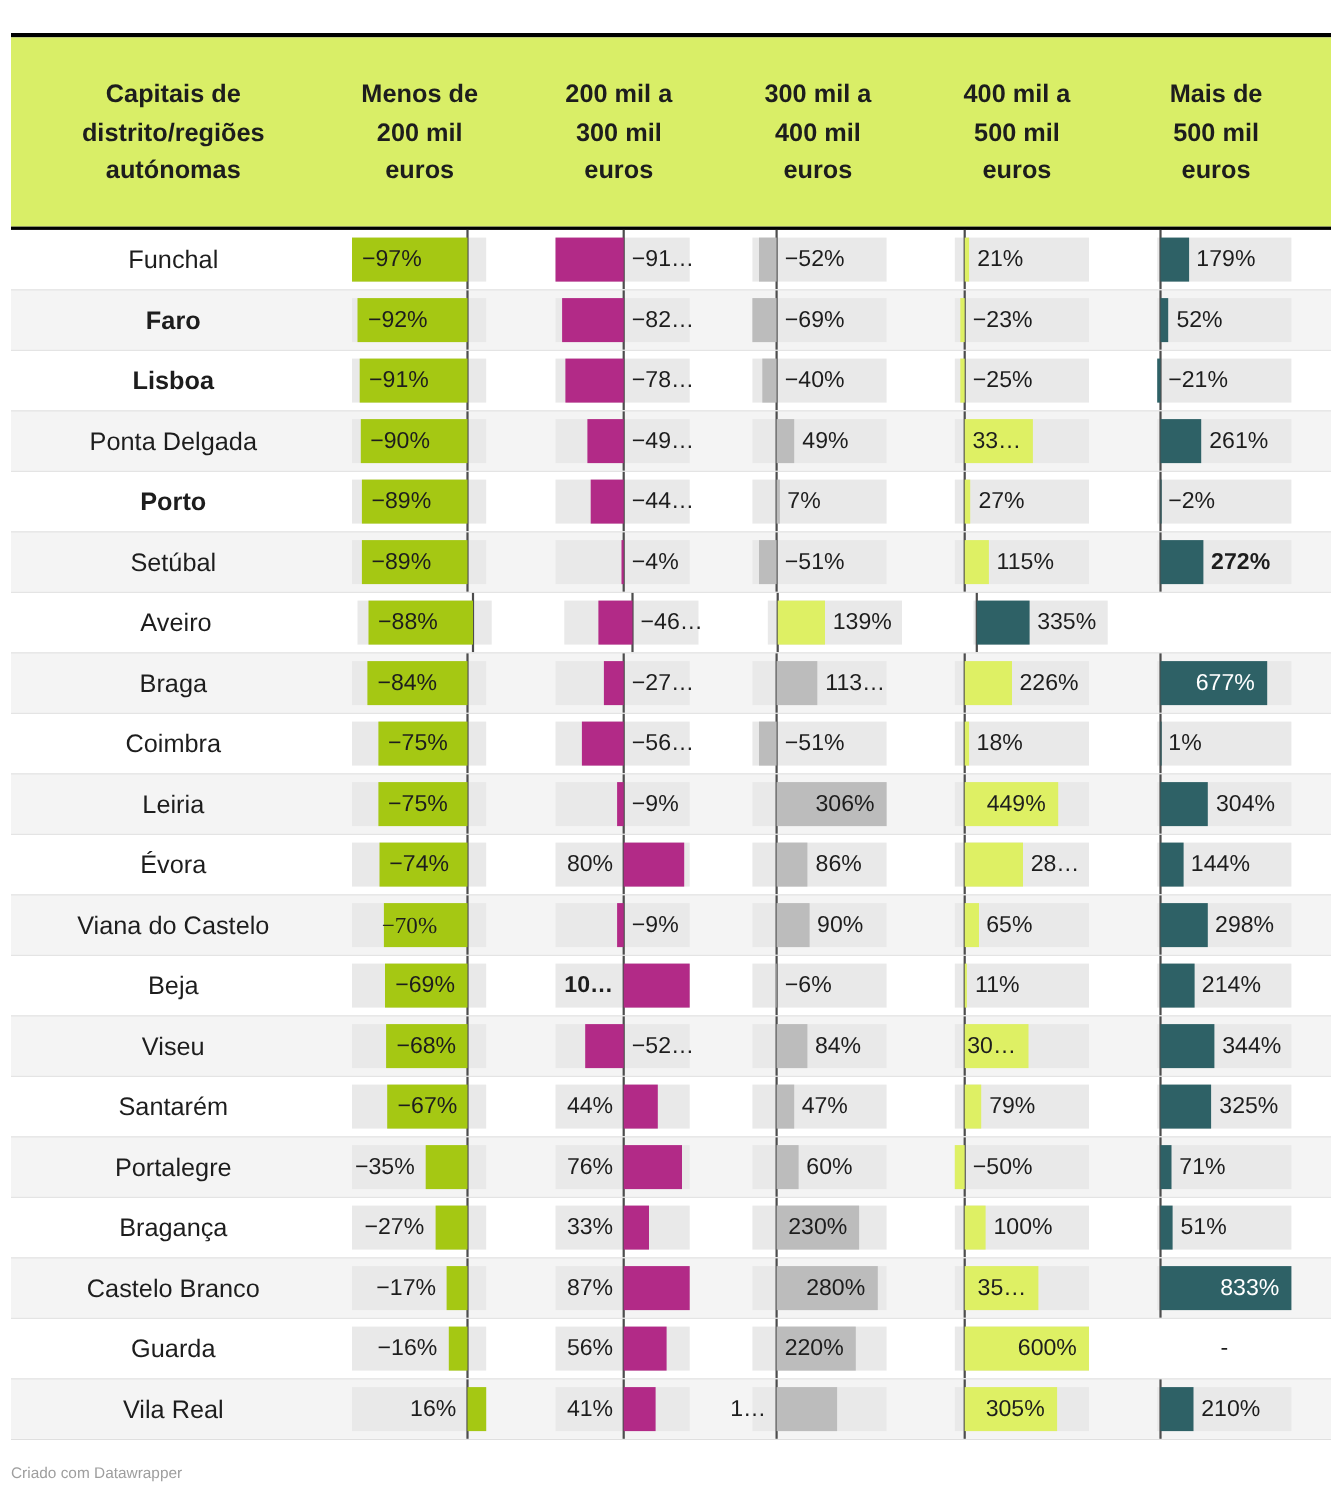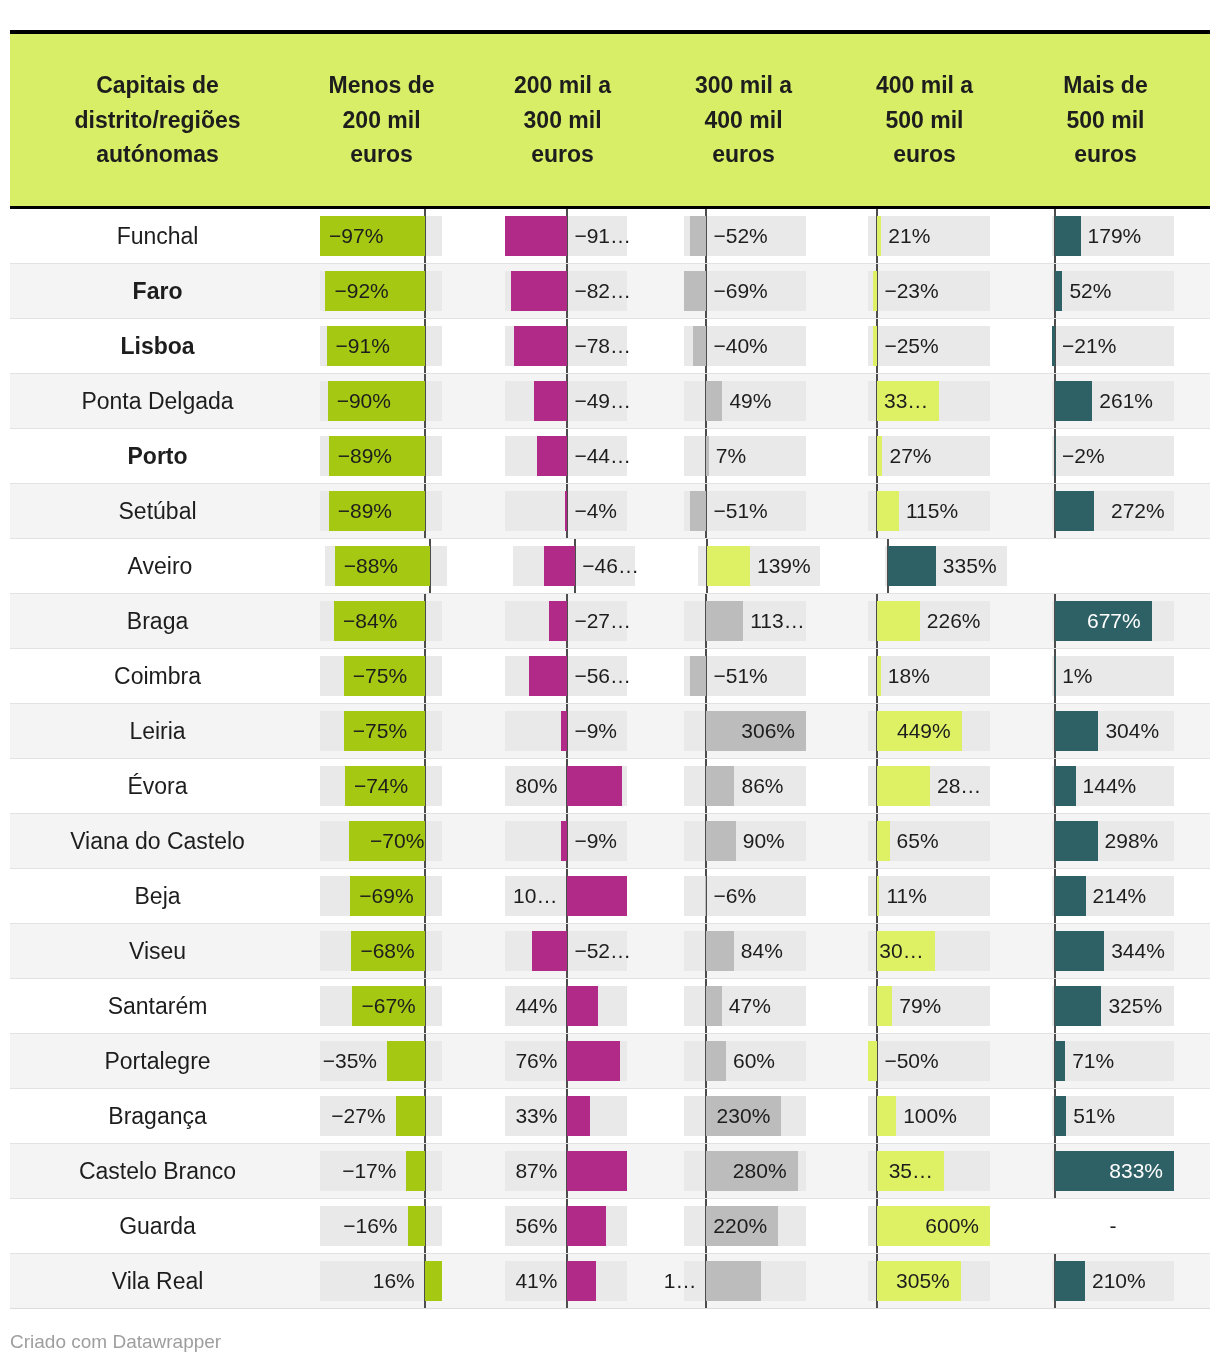--- a/index.html
+++ b/index.html
@@ -38,21 +38,21 @@
   .axis{position:absolute;top:0;bottom:0;width:2px;background:#4d4d4d;}
   .bar{position:absolute;top:7px;height:40px;}
   .val{
     position:absolute;top:7px;height:40px;line-height:40px;
     font-size:21px;white-space:nowrap;color:#1d1d1d;
   }
   .val.white{color:#ffffff;}
   .bottombar{border-top:1px solid #dcdcdc;}
   .footer{
     margin:22px 0 2px 10px;
-    font-size:19px;color:#9e9e9e;
+    font-size:14px;color:#9e9e9e;
   }
 </style>
 </head>
 <body>
 
 <div class="wrap">
   <div class="topbar"></div>
 
   <div class="header">
     <div class="hname">
@@ -267,21 +267,21 @@
         <div class="cell">
           <div class="track" style="left: 20px; width: 122px; background: rgb(233, 233, 233);"></div>
           <div class="axis" style="left: 28.3846px; background: rgb(77, 77, 77);"></div>
           <div class="bar" style="background: rgb(222, 240, 100); left: 29.3846px; width: 21.5846px;"></div>
           <span class="val" style="left: 57.9692px;">115%</span>
         </div>
         <div class="cell">
           <div class="track" style="left: 23px; width: 122px; background: rgb(233, 233, 233);"></div>
           <div class="axis" style="left: 25px; background: rgb(77, 77, 77);"></div>
           <div class="bar" style="background: rgb(46, 97, 102); left: 26px; width: 38.8571px;"></div>
-          <span class="val" style="left: 82px;">272%</span>
+          <span class="val" style="left: 72px; font-weight: bold;">272%</span>
         </div>
       </div>
       <div class="row">
         <div class="name">Aveiro</div>
         <div class="cell">
           <div class="track" style="left: 15px; width: 122px; background: rgb(233, 233, 233);"></div>
           <div class="axis" style="left: 118.726px; background: rgb(77, 77, 77);"></div>
           <div class="bar" style="background: rgb(165, 200, 19); left: 24.7168px; width: 95.0088px;"></div>
           <span class="val" style="left: 33.7168px;">−88%</span>
         </div>
@@ -435,21 +435,21 @@
           <div class="bar" style="background: rgb(46, 97, 102); left: 26px; width: 20.5714px;"></div>
           <span class="val" style="left: 53.5714px;">144%</span>
         </div>
       </div>
       <div class="row alt">
         <div class="name">Viana do Castelo</div>
         <div class="cell">
           <div class="track" style="left: 15px; width: 122px; background: rgb(233, 233, 233);"></div>
           <div class="axis" style="left: 118.726px; background: rgb(77, 77, 77);"></div>
           <div class="bar" style="background: rgb(165, 200, 19); left: 44.1504px; width: 75.5752px;"></div>
-          <span class="val" style="left: 65px;">−70%</span>
+          <span class="val" style="left: 42px; font-family: Liberation Serif, serif;">−70%</span>
         </div>
         <div class="cell">
           <div class="track" style="left: 19px; width: 122px; background: rgb(233, 233, 233);"></div>
           <div class="axis" style="left: 80.3708px; background: rgb(77, 77, 77);"></div>
           <div class="bar" style="background: rgb(178, 42, 135); left: 75.2022px; width: 6.16854px;"></div>
           <span class="val" style="left: 88.3708px;">−9%</span>
         </div>
         <div class="cell">
           <div class="track" style="left: 17px; width: 122px; background: rgb(233, 233, 233);"></div>
           <div class="axis" style="left: 38.448px; background: rgb(77, 77, 77);"></div>
@@ -474,21 +474,21 @@
         <div class="cell">
           <div class="track" style="left: 15px; width: 122px; background: rgb(233, 233, 233);"></div>
           <div class="axis" style="left: 118.726px; background: rgb(77, 77, 77);"></div>
           <div class="bar" style="background: rgb(165, 200, 19); left: 45.2301px; width: 74.4956px;"></div>
           <span class="val" style="left: 54.2301px;">−69%</span>
         </div>
         <div class="cell">
           <div class="track" style="left: 19px; width: 122px; background: rgb(233, 233, 233);"></div>
           <div class="axis" style="left: 80.3708px; background: rgb(77, 77, 77);"></div>
           <div class="bar" style="background: rgb(178, 42, 135); left: 81.3708px; width: 59.6292px;"></div>
-          <span class="val" style="right: 109.629px;">10…</span>
+          <span class="val" style="right: 109.629px; font-weight: bold;">10…</span>
         </div>
         <div class="cell">
           <div class="track" style="left: 17px; width: 122px; background: rgb(233, 233, 233);"></div>
           <div class="axis" style="left: 38.448px; background: rgb(77, 77, 77);"></div>
           <div class="bar" style="background: rgb(188, 188, 188); left: 37.496px; width: 1.952px;"></div>
           <span class="val" style="left: 46.448px;">−6%</span>
         </div>
         <div class="cell">
           <div class="track" style="left: 20px; width: 122px; background: rgb(233, 233, 233);"></div>
           <div class="axis" style="left: 28.3846px; background: rgb(77, 77, 77);"></div>

